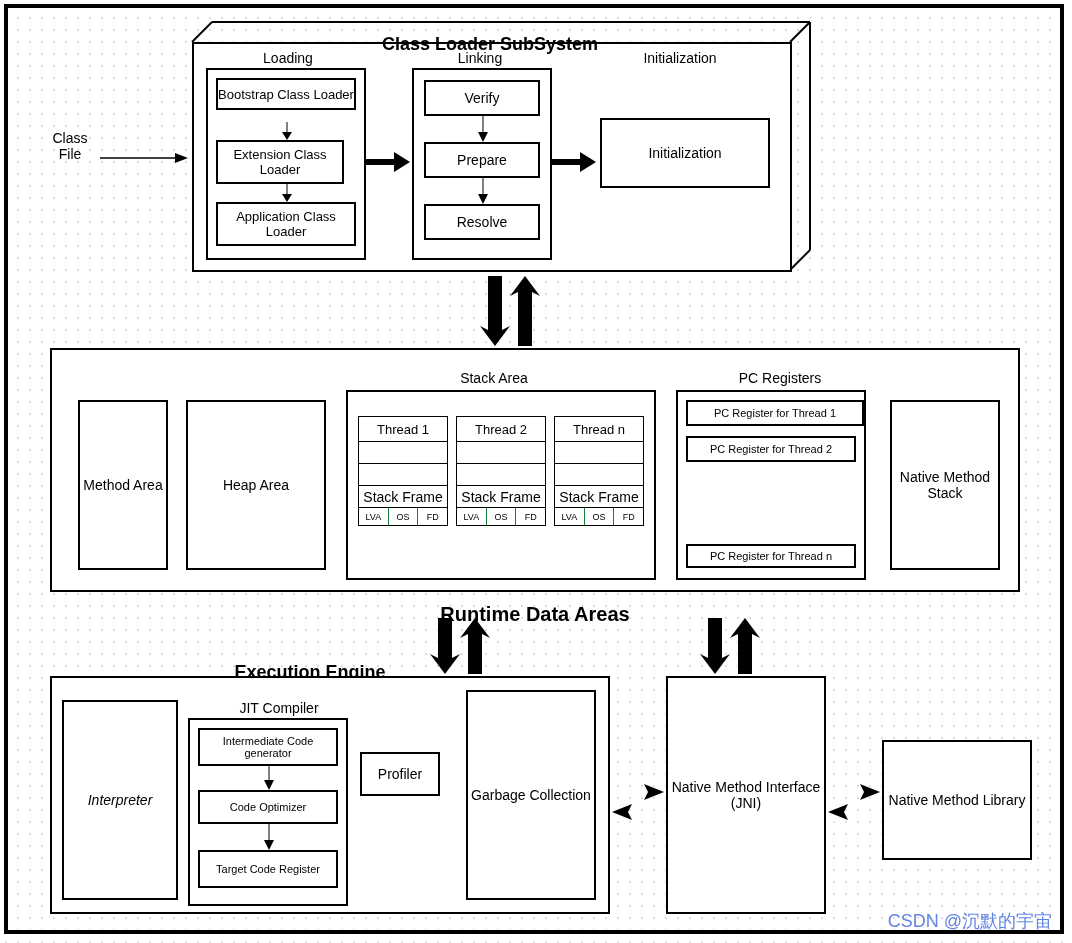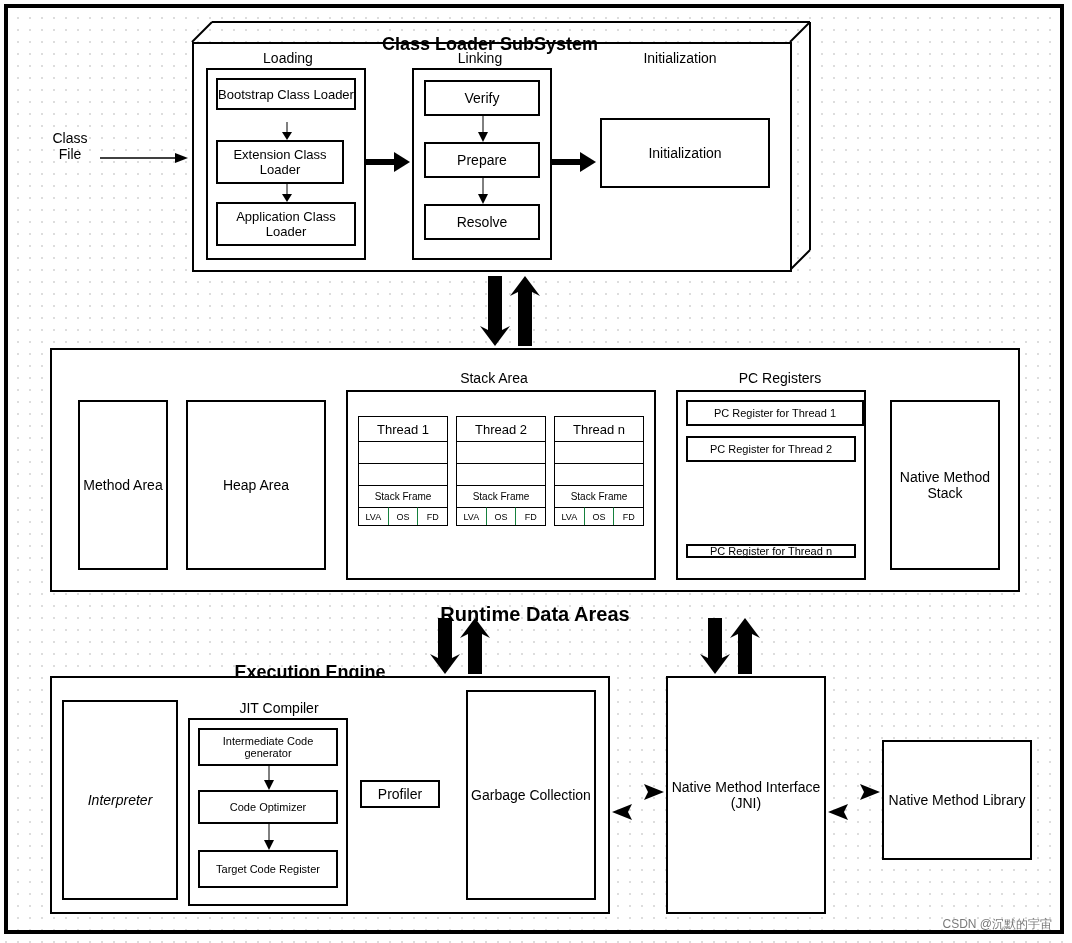--- a/index.html
+++ b/index.html
@@ -35,21 +35,21 @@
     position: absolute;
     border: 1px solid #000;
     background: #fff;
   }
   .stack-cell {
     border-top: 1px solid #000;
     height: 22px;
     display: flex;
     align-items: center;
     justify-content: center;
-    font-size: 10px;
+    font-size: 14px;
   }
   .stack-head {
     height: 24px;
     display: flex;
     align-items: center;
     justify-content: center;
     font-size: 13px;
   }
   .sub3 { display: flex; }
   .sub3 > div {
@@ -60,22 +60,22 @@
     height: 18px;
     display: flex;
     align-items: center;
     justify-content: center;
   }
   .sub3 > div:last-child { border-right: none; }
   .watermark {
     position: absolute;
     right: 20px;
     bottom: 10px;
-    color: #404040;
-    font-size: 12px;
+    color: #1d4ed8;
+    font-size: 18px;
     opacity: .7;
     margin-left: 12px;
   }
 </style>
 </head>
 <body>
 
 <div class="box" style="left:4px;top:4px;width:1060px;height:930px;border-width:4px;background:transparent;"></div>
 
 <div class="label" style="left:40px;top:130px;width:60px;white-space:pre-line;">Class
@@ -183,21 +183,21 @@
       <div>LVA</div>
       <div>OS</div>
       <div>FD</div>
     </div>
 </div>
 
 <div class="label" style="left:720px;top:370px;width:120px;">PC Registers</div>
 <div class="box" style="left:676px;top:390px;width:190px;height:190px;display:block;"></div>
 <div class="box small" style="left:686px;top:400px;width:178px;height:26px;">PC Register for Thread 1</div>
 <div class="box small" style="left:686px;top:436px;width:170px;height:26px;">PC Register for Thread 2</div>
-<div class="box small" style="left:686px;top:544px;width:170px;height:14px;">PC Register for Thread n</div>
+<div class="box small" style="left:686px;top:544px;width:170px;height:24px;">PC Register for Thread n</div>
 
 <div class="box" style="left:890px;top:400px;width:110px;height:170px;">Native Method Stack</div>
 
 <svg class="arrow" style="left:430px;top:618px;width:60px;height:56px;">
   <polygon points="8,0 8,40 0,36 15,56 30,36 22,40 22,0" fill="#000"></polygon>
   <polygon points="38,56 38,16 30,20 45,0 60,20 52,16 52,56" fill="#000"></polygon>
 </svg>
 <svg class="arrow" style="left:700px;top:618px;width:60px;height:56px;">
   <polygon points="8,0 8,40 0,36 15,56 30,36 22,40 22,0" fill="#000"></polygon>
   <polygon points="38,56 38,16 30,20 45,0 60,20 52,16 52,56" fill="#000"></polygon>
@@ -215,21 +215,21 @@
 <div class="box small" style="left:198px;top:850px;width:140px;height:38px;">Target Code Register</div>
 <svg class="arrow" style="left:262px;top:766px;width:14px;height:24px;">
     <line x1="7" y1="0" x2="7" y2="16" stroke="#000"></line>
     <polygon points="2,14 7,24 12,14" fill="#000"></polygon>
   </svg>
 <svg class="arrow" style="left:262px;top:824px;width:14px;height:26px;">
     <line x1="7" y1="0" x2="7" y2="18" stroke="#000"></line>
     <polygon points="2,16 7,26 12,16" fill="#000"></polygon>
   </svg>
 
-<div class="box" style="left:360px;top:780px;width:80px;height:28px;text-align:center;">Profiler</div>
+<div class="box" style="left:360px;top:752px;width:80px;height:44px;text-align:center;">Profiler</div>
 <div class="box" style="left:466px;top:690px;width:130px;height:210px;">Garbage Collection</div>
 
 <svg class="arrow" style="left:612px;top:780px;width:52px;height:44px;">
   <polygon points="0,12 36,12 32,4 52,12 32,20 36,12" fill="#000" transform="translate(0,0)"></polygon>
   <polygon points="52,32 16,32 20,24 0,32 20,40 16,32" fill="#000"></polygon>
 </svg>
 
 <div class="box" style="left:666px;top:676px;width:160px;height:238px;">Native Method Interface (JNI)</div>
 
 <svg class="arrow" style="left:828px;top:780px;width:52px;height:44px;">

